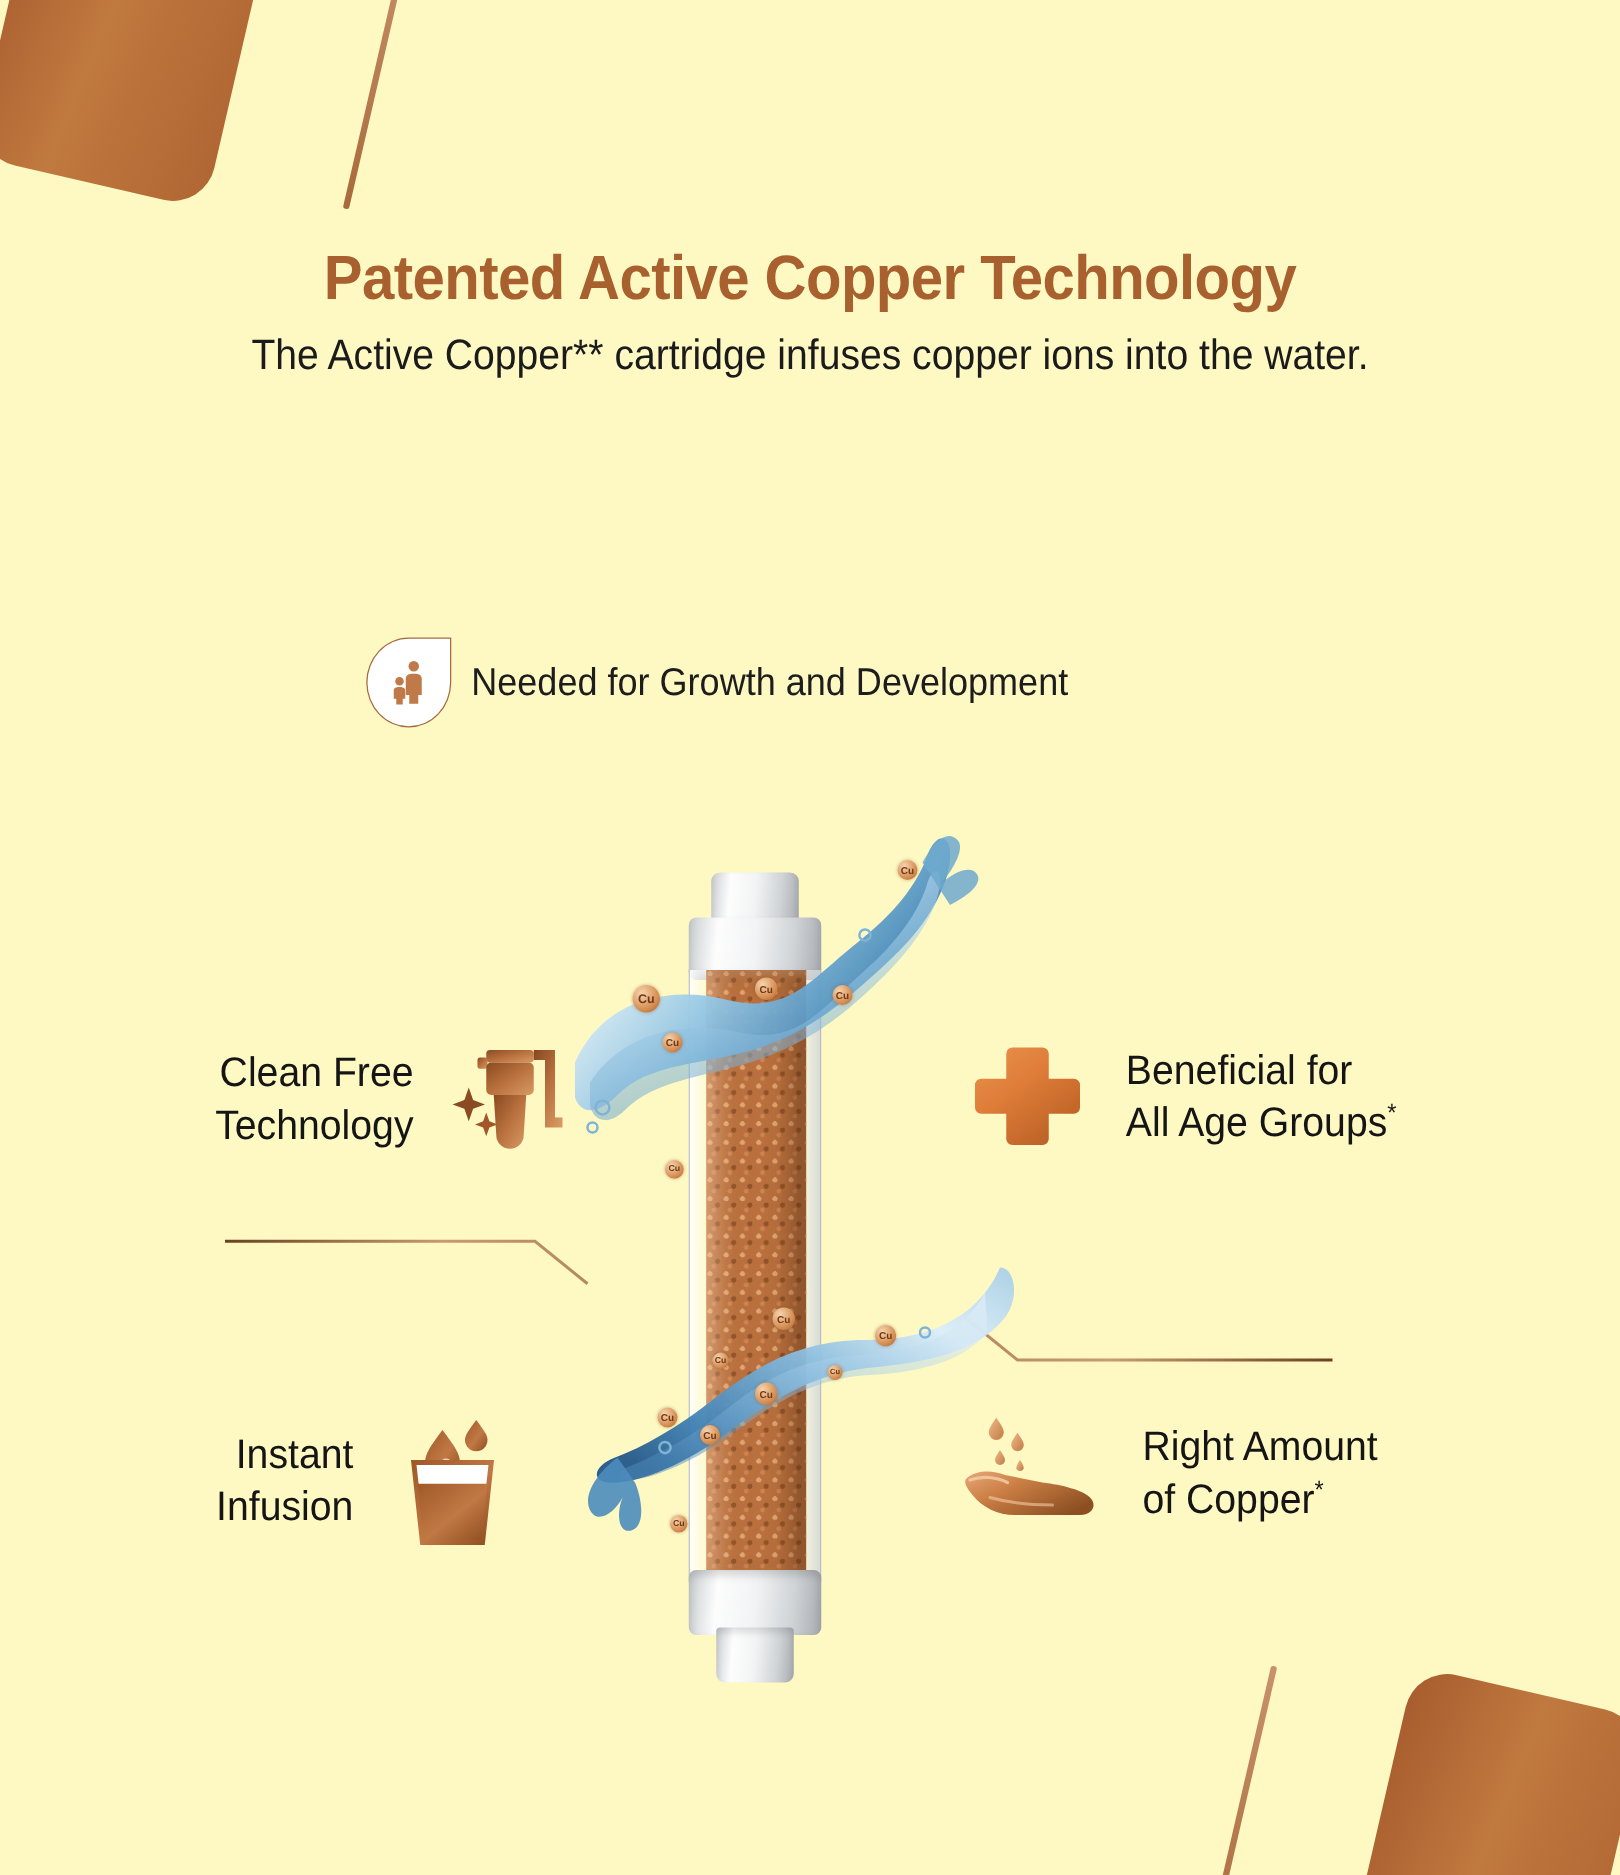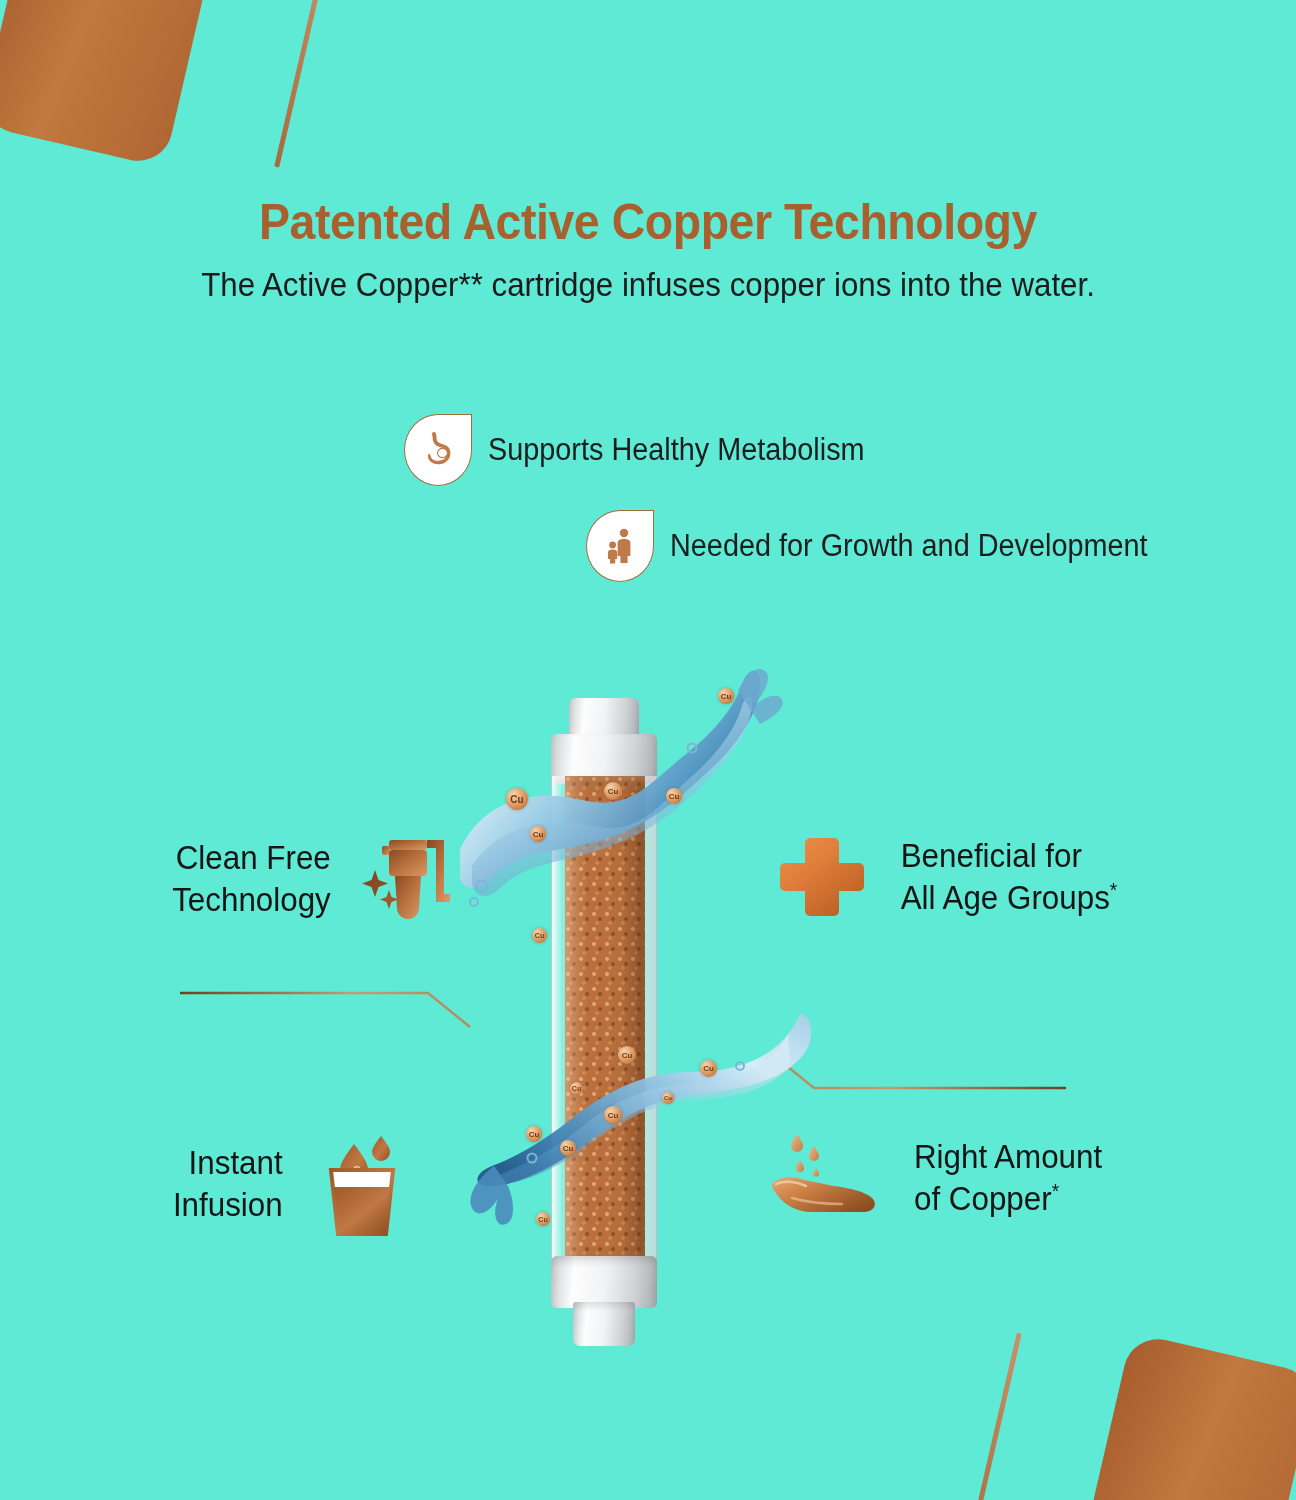--- a/index.html
+++ b/index.html
@@ -10,21 +10,21 @@
     height: 1500px;
     background: #ffffff;
     font-family: "Liberation Sans", "DejaVu Sans", sans-serif;
     overflow: hidden;
   }
 
   #page {
     position: relative;
     width: 1296px;
     height: 1500px;
-    background: #5eead4;
+    background: #fef9c3;
     overflow: hidden;
   }
 
   
   .corner-bar {
     position: absolute;
     border-radius: 34px;
     background: linear-gradient(100deg, #a85c2e 0%, #c0793f 45%, #b06633 100%);
   }
   .corner-line {
@@ -90,21 +90,21 @@
     top: 414px; left: 0; width: 1296px;
     display: flex;
     justify-content: center;
     align-items: center;
     gap: 40px;
   }
   #benefits-row-2 {
     position: absolute;
     top: 510px; left: 0; width: 1184px;
     display: flex;
-    justify-content: flex-end;
+    justify-content: center;
     align-items: center;
   }
   .benefit {
     display: flex;
     align-items: center;
     gap: 16px;
   }
   .benefit-label {
     font-size: 31px;
     color: #1d1d1d;
@@ -250,33 +250,20 @@
   <div class="corner-bar" id="br-bar"></div>
   <div class="corner-line" id="br-line"></div>
 
   <div id="heading-block">
     <div id="main-title">Patented Active Copper Technology</div>
     <div id="sub-title">The Active Copper** cartridge infuses copper ions into the water.</div>
   </div>
 
   <div id="benefits-row-1">
 
-    <div class="benefit">
-      <div class="badge">
-        <svg width="40" height="42" viewBox="0 0 40 42">
-          <path d="M14 5 C14 3 17 2 18 5 C19 8 18 11 20 13 C24 16 30 15 32 21
-                   C34 28 29 34 23 35 C16 36 11 33 10 28 C9.4 24.6 12 24 12.6 27
-                   C13.4 31 18 32.4 22 31.6 C27 30.6 30 26.6 28.4 22.4
-                   C27 18.6 22 18.6 19 17 C15.6 15 14.6 11 14.6 8 Z" fill="#c07a4a"></path>
-          <ellipse cx="24.5" cy="24" rx="5" ry="4.6" fill="#ffffff" opacity="0.82"></ellipse>
-          <ellipse cx="24.5" cy="24" rx="5" ry="4.6" fill="none" stroke="#c07a4a" stroke-width="1.1"></ellipse>
-        </svg>
-      </div>
-      <div class="benefit-label">Supports Healthy Metabolism</div>
-    </div>
 
 
   </div>
 
   <div id="benefits-row-2">
     <div class="benefit">
       <div class="badge">
         <svg width="40" height="42" viewBox="0 0 40 42">
           <circle cx="24" cy="8" r="4.2" fill="#c07a4a"></circle>
           <path d="M17.6 18 C17.6 15 20 14 24 14 C28 14 30.4 15 30.4 18

